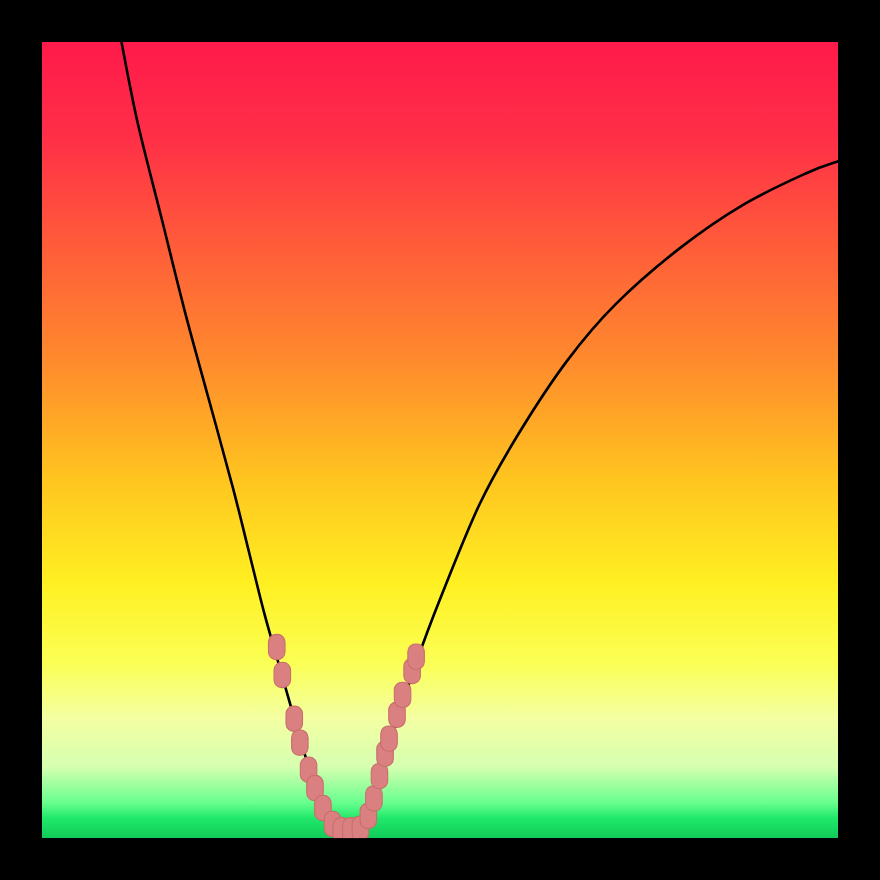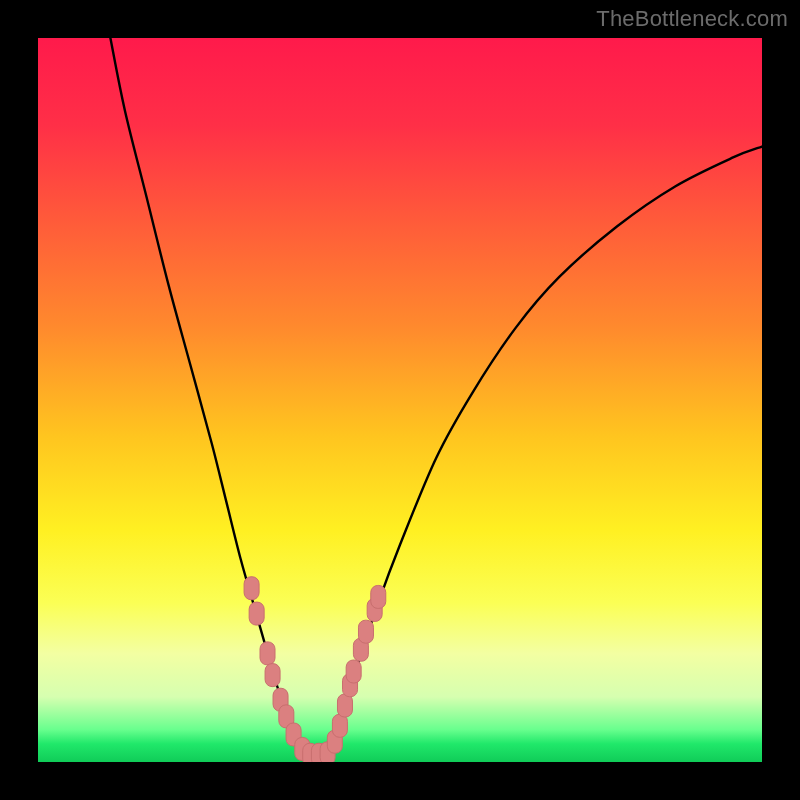--- a/index.html
+++ b/index.html
@@ -93,14 +93,13 @@
           <rect x="308.164" y="622" width="15" height="23" rx="7" fill="#db8080" stroke="#c86e6e" stroke-width="1"></rect>
           <rect x="315.404" y="600.28" width="15" height="23" rx="7" fill="#db8080" stroke="#c86e6e" stroke-width="1"></rect>
           <rect x="320.472" y="582.1800000000001" width="15" height="23" rx="7" fill="#db8080" stroke="#c86e6e" stroke-width="1"></rect>
           <rect x="329.16" y="560.46" width="15" height="23" rx="7" fill="#db8080" stroke="#c86e6e" stroke-width="1"></rect>
           <rect x="332.78" y="547.428" width="15" height="23" rx="7" fill="#db8080" stroke="#c86e6e" stroke-width="1"></rect>
         </g>
     </svg>
 
   </div>
 
-  <div class="watermark">TheBottleneck.com</div>
 </div>
 
 </body></html>

